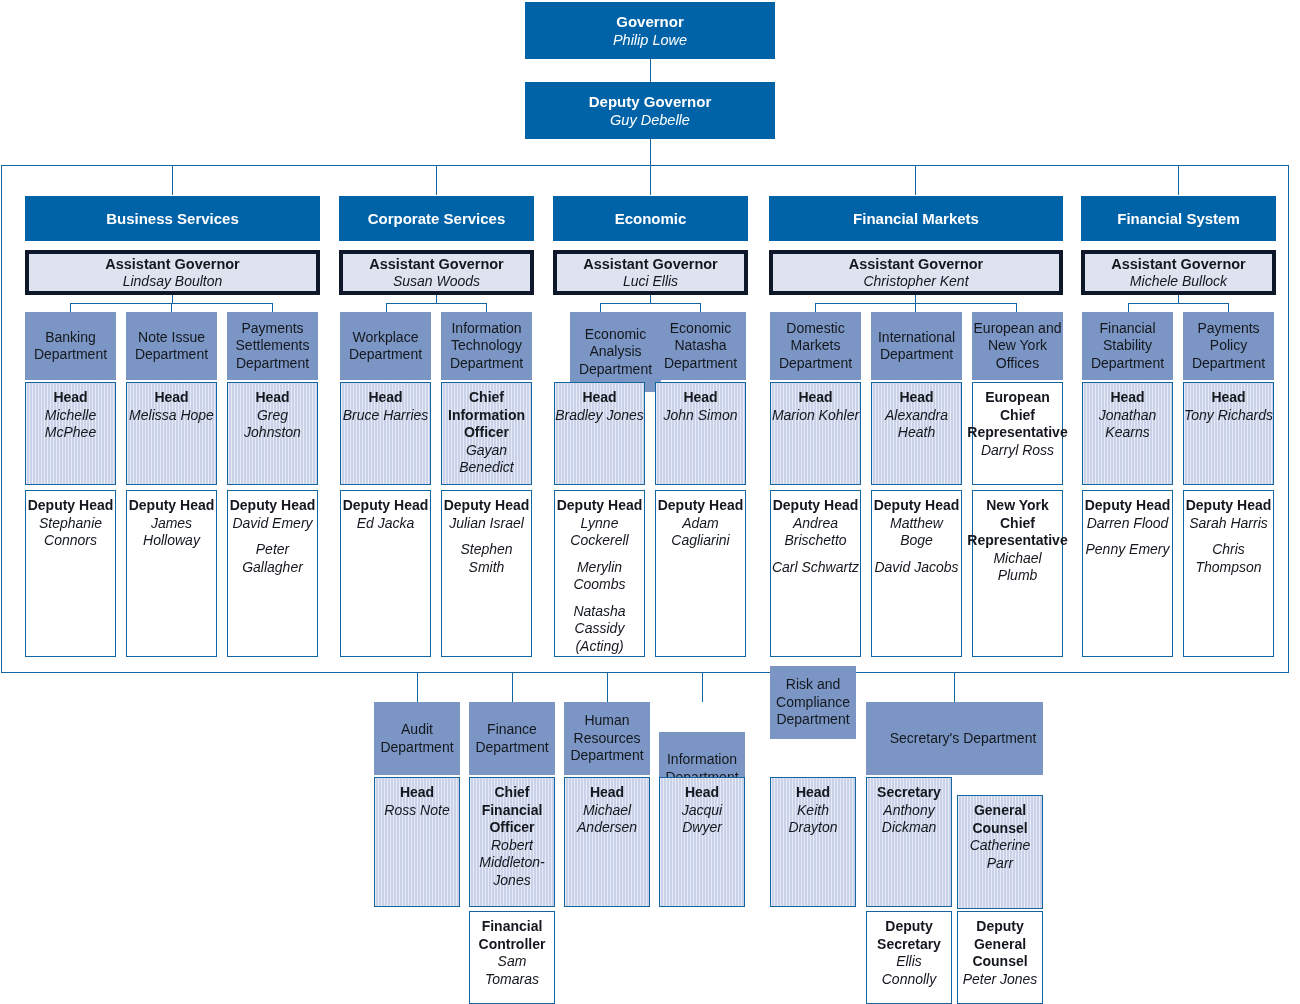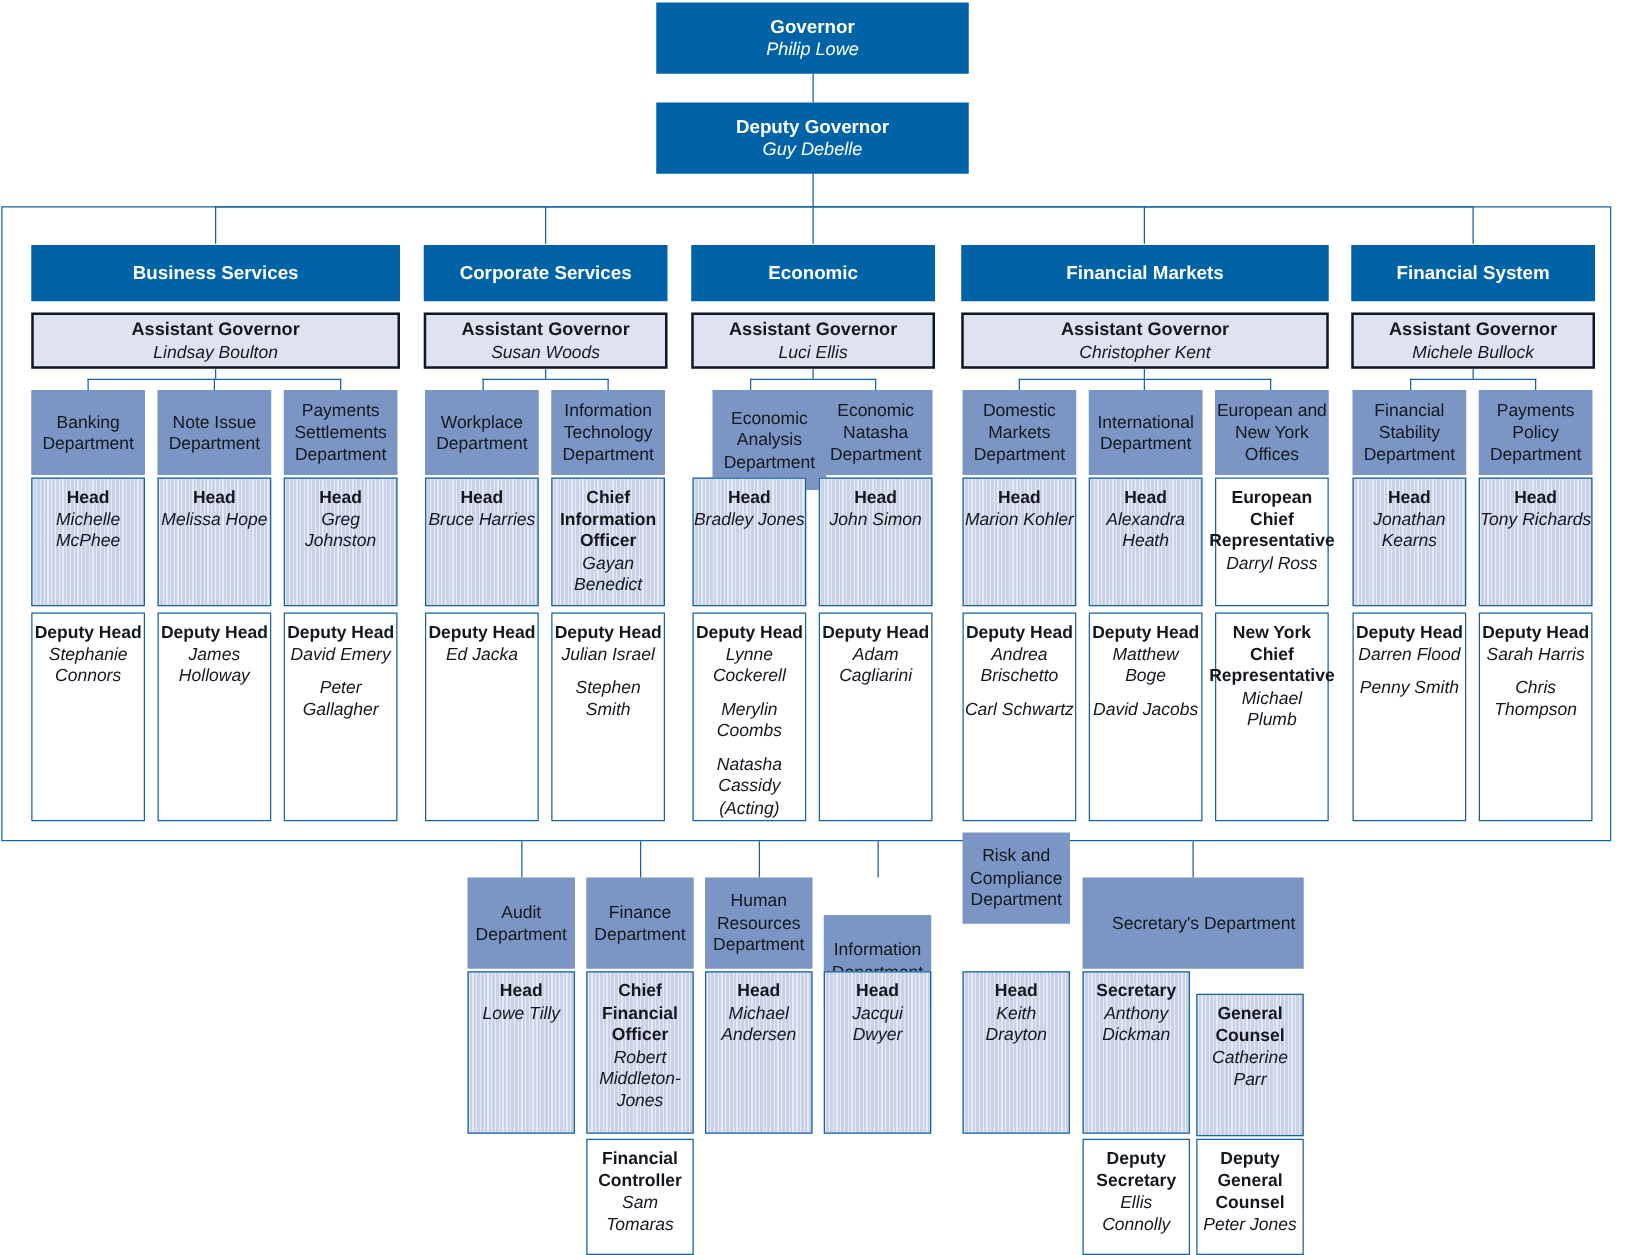--- a/index.html
+++ b/index.html
@@ -11,21 +11,21 @@
   #chart{position:absolute;left:0;top:0;width:1300px;height:1004px;}
 
   
   .box{position:absolute;box-sizing:border-box;display:flex;flex-direction:column;
        align-items:center;justify-content:flex-start;text-align:center;}
 
   .b-navy{background:#0063a8;color:#ffffff;justify-content:center;text-align:center;}
   .b-navy .t1{font-weight:bold;font-size:15px;line-height:19px;}
   .b-navy .t2{font-style:italic;font-size:14.5px;line-height:18px;}
 
-  .b-ag{background:#dfe3f0;border:2px solid #0f172a;justify-content:center;}
+  .b-ag{background:#dfe3f0;border:4px solid #0f172a;justify-content:center;}
   .b-ag .t1{font-weight:bold;font-size:14.5px;line-height:18px;color:#14181e;}
   .b-ag .t2{font-style:italic;font-size:14px;line-height:17px;color:#14181e;}
 
   .b-dept{background:#7b96c4;color:#14181e;justify-content:center;}
   .b-dept .t1{font-size:14px;line-height:17.5px;}
 
   .b-head{
     border:1px solid #1464a0;
     background-color:#c9d2e8;
     background-image:repeating-linear-gradient(90deg,
@@ -274,21 +274,21 @@
     <div class="t1">Financial Stability Department</div>
   </div>
   <div class="box b-head" style="left:1082px;top:382px;width:91px;height:103px;">
     <div class="t1">Head</div>
     <div class="t2">Jonathan Kearns</div>
   </div>
   <div class="box b-white" style="left:1082px;top:490px;width:91px;height:167px;">
     <div class="t1">Deputy Head</div>
     <div class="t2">Darren Flood</div>
     <div class="gap"></div>
-    <div class="t2">Penny Smith</div>
+    <div class="t2">Penny Emery</div>
   </div>
 
   <div class="box b-dept" style="left:1183px;top:312px;width:91px;height:68px;">
     <div class="t1">Payments Policy Department</div>
   </div>
   <div class="box b-head" style="left:1183px;top:382px;width:91px;height:103px;">
     <div class="t1">Head</div>
     <div class="t2">Tony Richards</div>
   </div>
   <div class="box b-white" style="left:1183px;top:490px;width:91px;height:167px;">
@@ -303,21 +303,21 @@
   <div class="ln vl" style="left:607px;top:673px;height:29px;"></div>
   <div class="ln vl" style="left:702px;top:673px;height:29px;"></div>
   <div class="ln vl" style="left:813px;top:673px;height:29px;"></div>
   <div class="ln vl" style="left:954px;top:673px;height:29px;"></div>
 
   <div class="box b-dept" style="left:374px;top:702px;width:86px;height:73px;">
     <div class="t1">Audit Department</div>
   </div>
   <div class="box b-head" style="left:374px;top:777px;width:86px;height:130px;">
     <div class="t1">Head</div>
-    <div class="t2">Lowe Tilly</div>
+    <div class="t2">Ross Note</div>
   </div>
 
   <div class="box b-dept" style="left:469px;top:702px;width:86px;height:73px;">
     <div class="t1">Finance Department</div>
   </div>
   <div class="box b-head" style="left:469px;top:777px;width:86px;height:130px;">
     <div class="t1">Chief Financial Officer</div>
     <div class="t2">Robert Middleton-Jones</div>
   </div>
   <div class="box b-white" style="left:469px;top:911px;width:86px;height:93px;">

